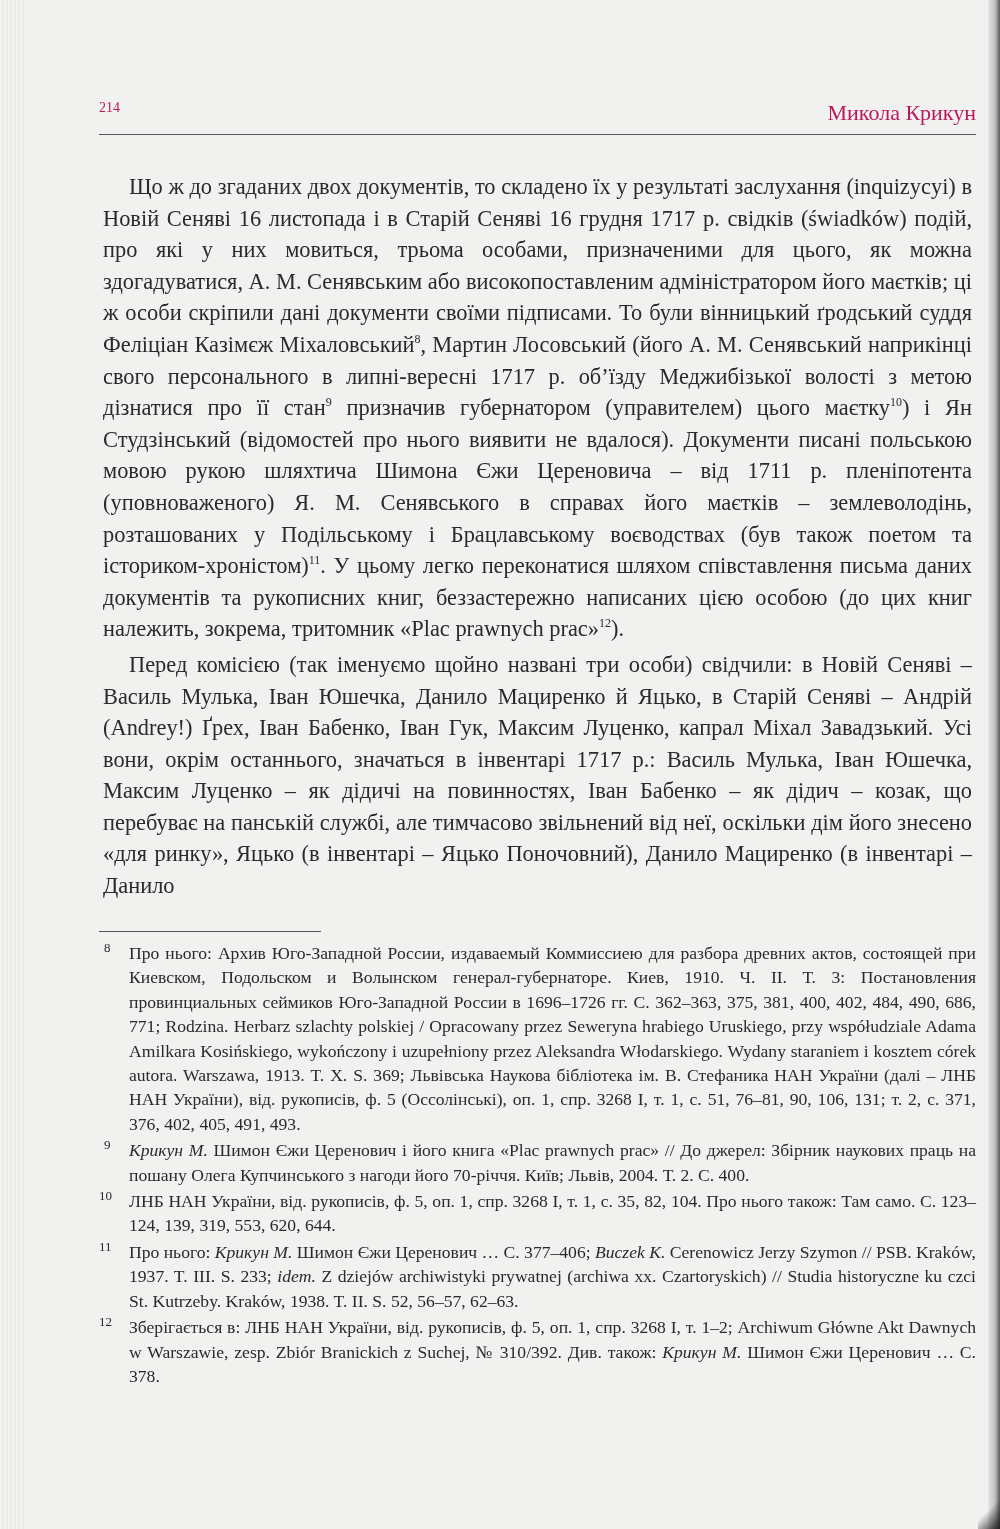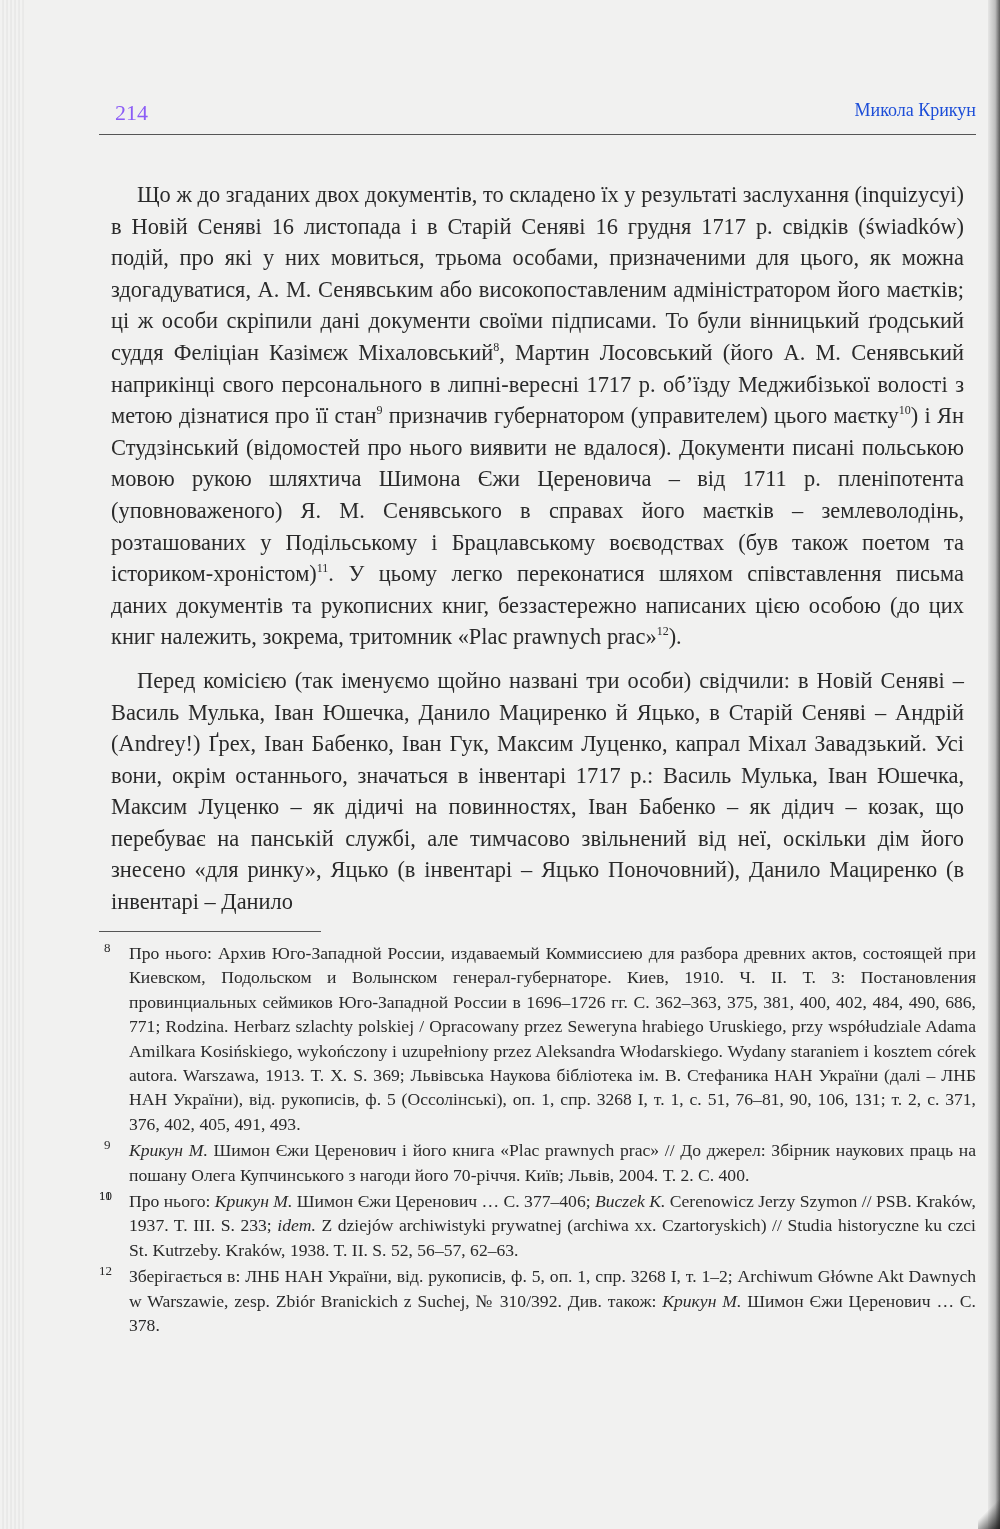--- a/index.html
+++ b/index.html
@@ -23,28 +23,28 @@
     background: linear-gradient(90deg, #e6e6e5 0%, #bdbdbd 60%, #5a5a5a 100%);
   }
   .corner-shadow {
     position: absolute; right: 0; bottom: 0; width: 22px; height: 40px;
     background: linear-gradient(135deg, rgba(0,0,0,0) 50%, #222 100%);
   }
   .header {
     position: absolute; left: 99px; top: 96px; width: 877px; height: 38px;
     border-bottom: 1.5px solid #555;
   }
-  .page-number { position: absolute; left: 16px; top: 4px; font-size: 22px; color: #8b5cf6; }
-  .running-head { position: absolute; right: 0; top: 4px; font-size: 18px; color: #1d4ed8; margin-left: 32px; }
+  .page-number { position: absolute; left: 0; top: 4px; font-size: 14px; color: #be185d; }
+  .running-head { position: absolute; right: 0; top: 4px; font-size: 22px; color: #be185d; margin-left: 32px; }
   .body-text {
     position: absolute; left: 99px; top: 167px; width: 877px;
     font-size: 22.4px; line-height: 31.6px; text-align: justify;
     color: #2a2a2a;
   }
-  .body-text p { margin: 12px; text-indent: 26px; }
+  .body-text p { margin: 4px; text-indent: 26px; }
   sup { font-size: 12px; line-height: 0; vertical-align: 9px; }
   .footnote-rule {
     position: absolute; left: 99px; top: 931px; width: 222px; height: 0;
     border-top: 1.2px solid #555;
   }
   .footnotes {
     position: absolute; left: 99px; top: 941px; width: 877px;
     font-size: 17.6px; line-height: 24.4px; color: #2a2a2a;
   }
   .fn { position: relative; padding-left: 30px; margin-bottom: 2px; text-align: justify; }
@@ -68,16 +68,16 @@
 <div class="body-text">
   <p><span>Що ж до згаданих двох документів, то складено їх у результаті заслухання (inquizycyi) в Новій Сеняві 16 листопада і в Старій Сеняві 16 грудня 1717 р. свідків (świadków) подій, про які у них мовиться, трьома особами, призначеними для цього, як можна здогадуватися, А. М. Сенявським або високопоставленим адміністратором його маєтків; ці ж особи скріпили дані документи своїми підписами. То були вінницький ґродський суддя Феліціан Казімєж Міхаловський</span><sup>8</sup><span>, Мартин Лосовський (його А. М. Сенявський наприкінці свого персонального в липні-вересні 1717 р. об’їзду Меджибізької волості з метою дізнатися про її стан</span><sup>9</sup><span> призначив губернатором (управителем) цього маєтку</span><sup>10</sup><span>) і Ян Студзінський (відомостей про нього виявити не вдалося). Документи писані польською мовою рукою шляхтича Шимона Єжи Цереновича – від 1711 р. пленіпотента (уповноваженого) Я. М. Сенявського в справах його маєтків – землеволодінь, розташованих у Подільському і Брацлавському воєводствах (був також поетом та істориком-хроністом)</span><sup>11</sup><span>. У цьому легко переконатися шляхом співставлення письма даних документів та рукописних книг, беззастережно написаних цією особою (до цих книг належить, зокрема, тритомник «Plac prawnych prac»</span><sup>12</sup><span>).</span></p>
   <p><span>Перед комісією (так іменуємо щойно названі три особи) свідчили: в Новій Сеняві – Василь Мулька, Іван Юшечка, Данило Мациренко й Яцько, в Старій Сеняві – Андрій (Andrey!) Ґрех, Іван Бабенко, Іван Гук, Максим Луценко, капрал Міхал Завадзький. Усі вони, окрім останнього, значаться в інвентарі 1717 р.: Василь Мулька, Іван Юшечка, Максим Луценко – як дідичі на повинностях, Іван Бабенко – як дідич – козак, що перебуває на панській службі, але тимчасово звільнений від неї, оскільки дім його знесено «для ринку», Яцько (в інвентарі – Яцько Поночовний), Данило Мациренко (в інвентарі – Данило</span></p>
 </div>
 
 <div class="footnote-rule"></div>
 
 <div class="footnotes">
   <div class="fn"><span class="fn-num">8</span><span>Про нього: Архив Юго-Западной России, издаваемый Коммиссиею для разбора древних актов, состоящей при Киевском, Подольском и Волынском генерал-губернаторе. Киев, 1910. Ч. II. Т. 3: Постановления провинциальных сеймиков Юго-Западной России в 1696–1726 гг. С. 362–363, 375, 381, 400, 402, 484, 490, 686, 771; Rodzina. Herbarz szlachty polskiej / Opracowany przez Seweryna hrabiego Uruskiego, przy współudziale Adama Amilkara Kosińskiego, wykończony i uzupełniony przez Aleksandra Włodarskiego. Wydany staraniem i kosztem córek autora. Warszawa, 1913. T. X. S. 369; Львівська Наукова бібліотека ім. В. Стефаника НАН України (далі – ЛНБ НАН України), від. рукописів, ф. 5 (Оссолінські), оп. 1, спр. 3268 I, т. 1, с. 51, 76–81, 90, 106, 131; т. 2, с. 371, 376, 402, 405, 491, 493.</span></div>
   <div class="fn"><span class="fn-num">9</span><i>Крикун М.</i><span> Шимон Єжи Церенович і його книга «Plac prawnych prac» // До джерел: Збірник наукових праць на пошану Олега Купчинського з нагоди його 70-річчя. Київ; Львів, 2004. Т. 2. С. 400.</span></div>
-  <div class="fn"><span class="fn-num wide">10</span></div>
+  <div class="fn"><span class="fn-num wide">10</span><span>ЛНБ НАН України, від. рукописів, ф. 5, оп. 1, спр. 3268 I, т. 1, с. 35, 82, 104. Про нього також: Там само. С. 123–124, 139, 319, 553, 620, 644.</span></div>
   <div class="fn"><span class="fn-num wide">11</span><span>Про нього: </span><i>Крикун М.</i><span> Шимон Єжи Церенович … С. 377–406; </span><i>Buczek K.</i><span> Cerenowicz Jerzy Szymon // PSB. Kraków, 1937. T. III. S. 233; </span><i>idem.</i><span> Z dziejów archiwistyki prywatnej (archiwa xx. Czartoryskich) // Studia historyczne ku czci St. Kutrzeby. Kraków, 1938. T. II. S. 52, 56–57, 62–63.</span></div>
   <div class="fn"><span class="fn-num wide">12</span><span>Зберігається в: ЛНБ НАН України, від. рукописів, ф. 5, оп. 1, спр. 3268 I, т. 1–2; Archiwum Główne Akt Dawnych w Warszawie, zesp. Zbiór Branickich z Suchej, № 310/392. Див. також: </span><i>Крикун М.</i><span> Шимон Єжи Церенович … С. 378.</span></div>
 </div>
 
 </body></html>

